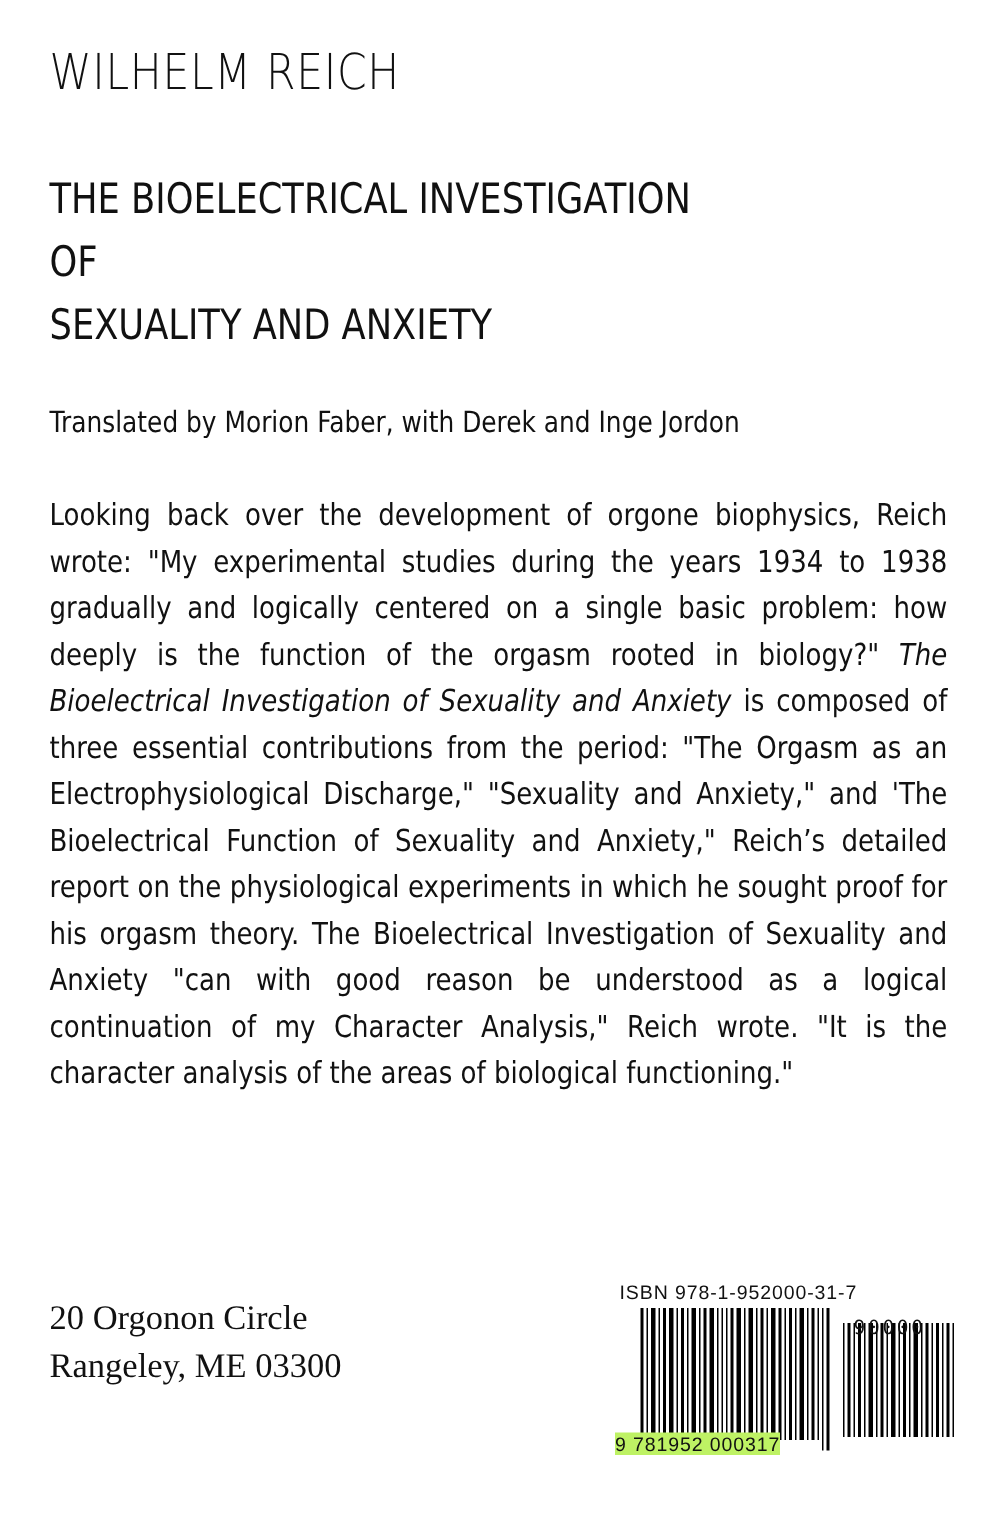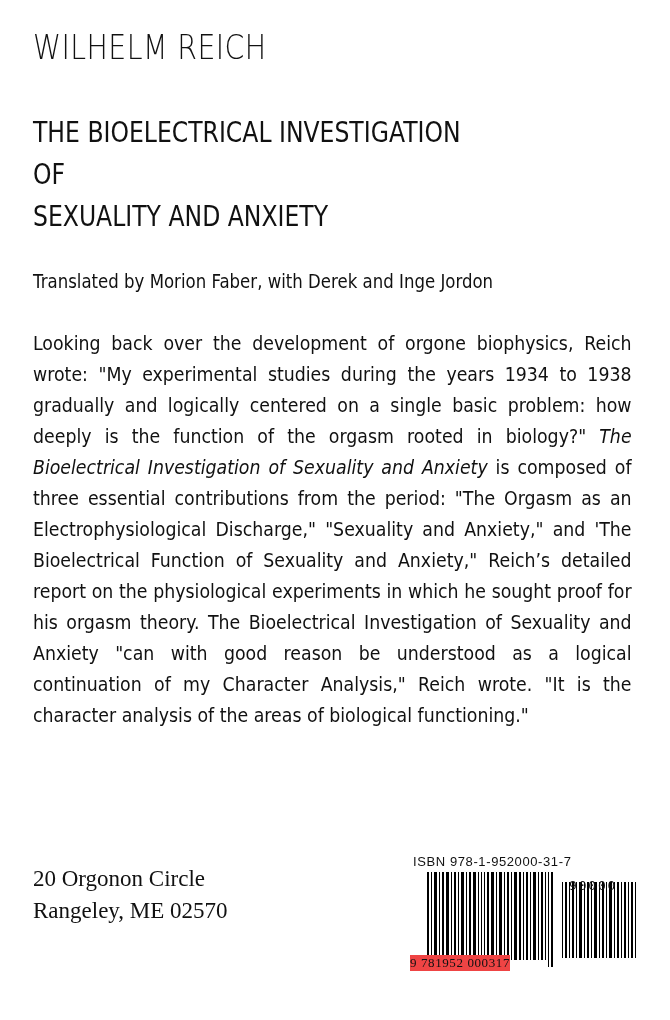--- a/index.html
+++ b/index.html
@@ -7,40 +7,40 @@
   .author { position: absolute; left: 33px; top: 28px; font-size: 33px; font-weight: 300; letter-spacing: 0.5px; transform: scaleX(0.86); transform-origin: left top; white-space: nowrap; font-family: "DejaVu Sans", sans-serif; }
   .title { position: absolute; left: 33px; top: 112px; font-size: 28px; font-weight: 500; line-height: 42px; transform: scaleX(0.84); transform-origin: left top; white-space: nowrap; }
   .title div { font-family: "DejaVu Sans", sans-serif; }
   .translator { position: absolute; left: 33px; top: 270px; font-size: 19.5px; transform: scaleX(0.85); transform-origin: left top; white-space: nowrap; }
   .blurb { position: absolute; left: 33px; top: 328px; width: 696px; font-size: 20.2px; line-height: 31px; text-align: justify; transform: scaleX(0.86); transform-origin: left top; }
   .blurb em { font-style: italic; }
   .publisher { position: absolute; left: 33px; top: 863px; font-family: "Liberation Serif", serif; font-size: 23px; line-height: 31.5px; }
   .barcode { position: absolute; left: 400px; top: 852px; width: 240px; height: 140px; }
   .isbn-label { position: absolute; left: 413px; top: 854px; font-family: Liberation Sans, sans-serif; font-size: 13px; letter-spacing: 0.6px; }
   .addon-num { position: absolute; left: 569px; top: 866px; font-family: "DejaVu Sans Mono", monospace; font-size: 13px; letter-spacing: 1.8px; margin-top: 12px; }
-  .human-digits { position: absolute; left: 410px; top: 955px; font-family: Liberation Serif, serif; font-size: 13px; letter-spacing: 0.6px; background: #ef4444; }
+  .human-digits { position: absolute; left: 410px; top: 955px; font-family: Liberation Sans, sans-serif; font-size: 13px; letter-spacing: 0.6px; background: #bef264; }
 </style>
 </head>
 <body>
 
 <div class="author">WILHELM REICH</div>
 
 <div class="title">
   <div>THE BIOELECTRICAL INVESTIGATION</div>
   <div>OF</div>
   <div>SEXUALITY AND ANXIETY</div>
 </div>
 
 <div class="translator">Translated by Morion Faber, with Derek and Inge Jordon</div>
 
 <div class="blurb"><span>Looking back over the development of orgone biophysics, Reich wrote: "My experimental studies during the years 1934 to 1938 gradually and logically centered on a single basic problem: how deeply is the function of the orgasm rooted in biology?" </span><em>The Bioelectrical Investigation of Sexuality and Anxiety</em><span> is com­posed of three essential contributions from the period: "The Orgasm as an Electrophysiological Discharge," "Sexuality and Anxiety," and 'The Bioelectrical Function of Sexuality and Anxi­ety," Reich’s detailed report on the physiological experiments in which he sought proof for his orgasm theory. The Bioelectrical Investigation of Sexuality and Anxiety "can with good reason be understood as a logical continuation of my Character Analy­sis," Reich wrote. "It is the character analysis of the areas of bio­logical functioning."</span></div>
 
 <div class="publisher">
   <div>20 Orgonon Circle</div>
-  <div>Rangeley, ME 02570</div>
+  <div>Rangeley, ME 03300</div>
 </div>
 
 <svg class="barcode" viewBox="0 0 240 140" width="240" height="140">
   <g fill="#000">
 
     <rect x="27" y="20" width="2" height="95"></rect>
     <rect x="31" y="20" width="1" height="95"></rect>
     <rect x="34" y="20" width="3" height="88"></rect>
     <rect x="39" y="20" width="1" height="88"></rect>
     <rect x="42" y="20" width="2" height="88"></rect>

